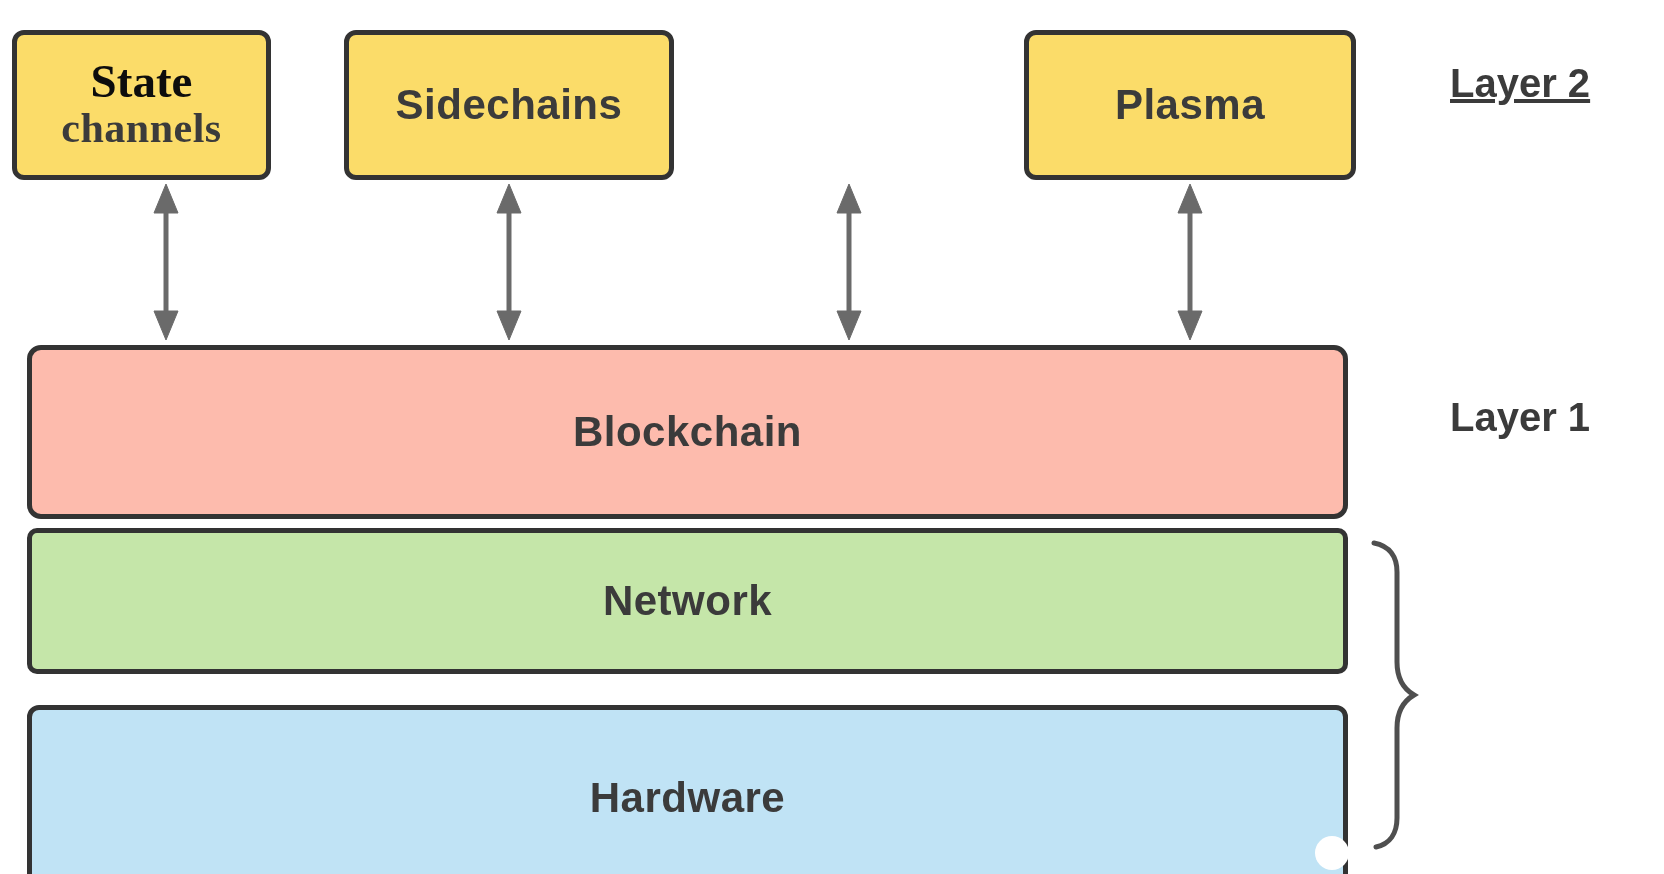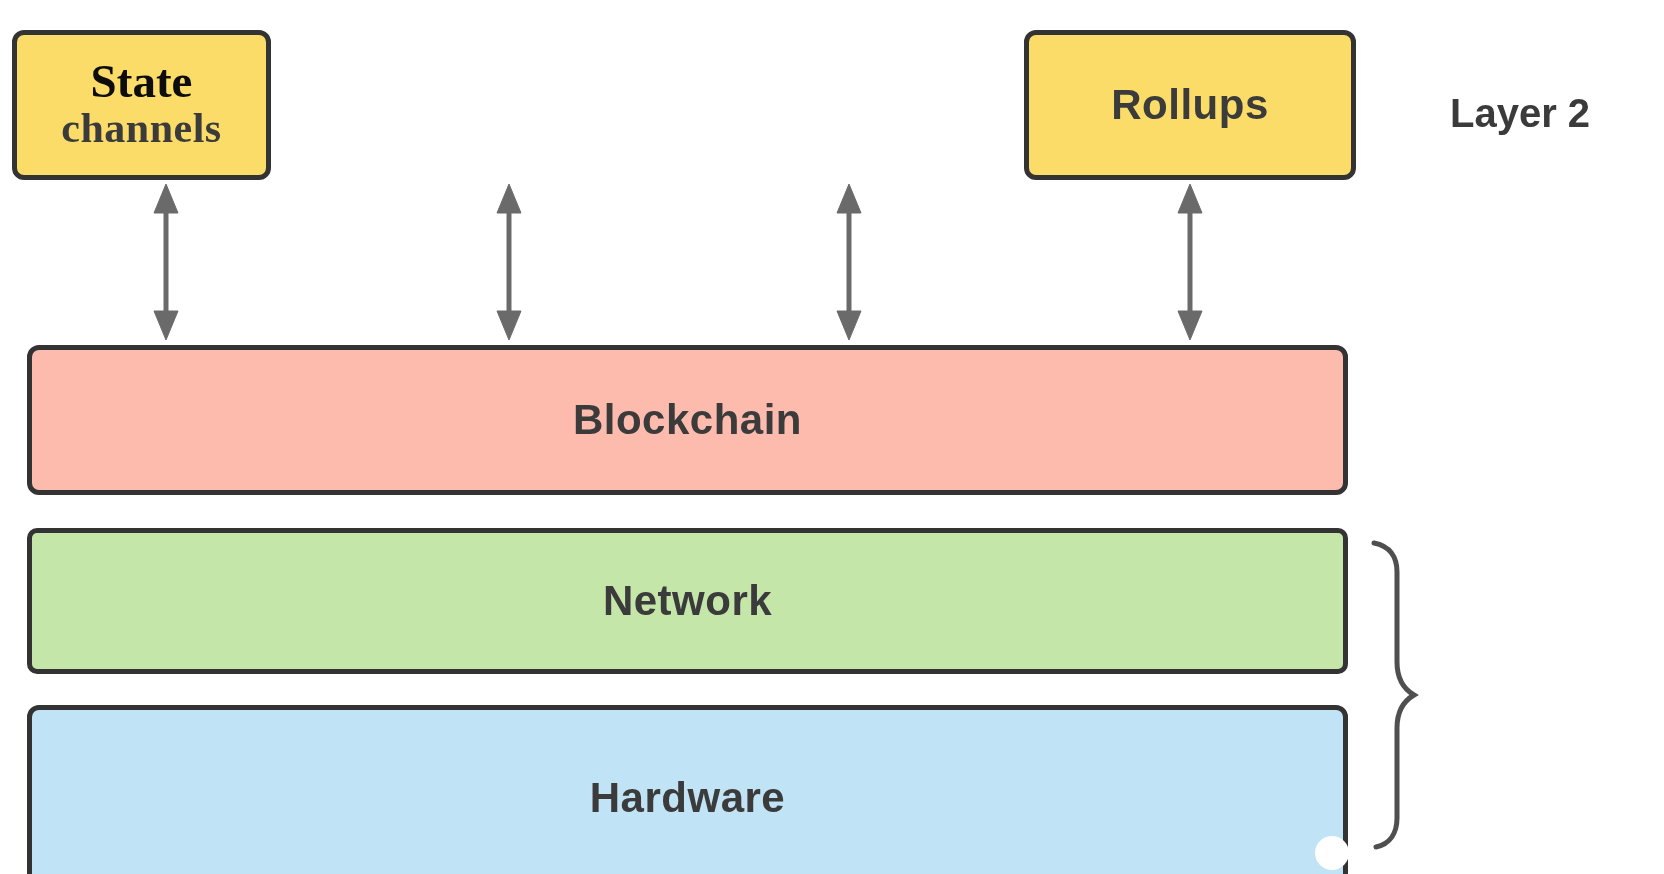--- a/index.html
+++ b/index.html
@@ -13,69 +13,73 @@
     display:flex;align-items:center;justify-content:center;
     text-align:center;color:#3b3b3b;font-weight:bold;font-size:42px;
     letter-spacing:0.5px;
   }
   .l2box{top:30px;height:150px;background:#fbdc69;}
   .box-state{left:12px;width:259px;}
   .box-side{left:344px;width:330px;}
   .box-plasma{left:693px;width:312px;}
   .box-rollups{left:1024px;width:332px;}
   .widebox{left:27px;width:1321px;}
-  .box-blockchain{top:345px;height:150px;background:#fdbbad;}
+  .box-blockchain{top:345px;height:174px;background:#fdbbad;border-radius:14px;}
   .box-network{top:528px;height:146px;background:#c5e6a9;border-radius:10px;}
   .box-hardware{top:705px;height:186px;background:#c0e3f5;}
   .stack{display:flex;flex-direction:column;align-items:center;}
   .serif-line{
     font-family:"Liberation Serif",serif;font-weight:700;
     font-size:47px;color:#0d0d0d;line-height:1.0;letter-spacing:0;
   }
   .sans-line{line-height:1.1;font-family:Liberation Serif, serif;}
   .side-label{
     position:absolute;left:1450px;width:214px;
     font-weight:bold;font-size:40px;color:#3b3b3b;white-space:nowrap;
   }
-  .side-label-2{top:91px;}
+  .side-label-2{top:61px;text-decoration:underline;}
   .side-label-1{top:395px;}
   .side-label-0{top:670px;}
   .overlay{position:absolute;left:0;top:0;pointer-events:none;}
 </style>
 </head>
 <body>
 
 <div class="canvas">
 
   <div class="box l2box box-state">
     <div class="stack">
       <div class="serif-line">State</div>
       <div class="sans-line">channels</div>
     </div>
   </div>
 
+  <div class="box l2box box-side">
+    <span>Sidechains</span>
+  </div>
 
 
   <div class="box l2box box-rollups">
-    <span>Rollups</span>
+    <span>Plasma</span>
   </div>
 
   <div class="box widebox box-blockchain">
     <span>Blockchain</span>
   </div>
 
   <div class="box widebox box-network">
     <span>Network</span>
   </div>
 
   <div class="box widebox box-hardware">
     <span>Hardware</span>
   </div>
 
   <div class="side-label side-label-2">Layer 2</div>
+  <div class="side-label side-label-1">Layer 1</div>
 
   <svg class="overlay" width="1664" height="874" viewBox="0 0 1664 874">
     <defs>
       <g id="dblarrow" stroke="#6a6a6a" fill="#6a6a6a">
         <line x1="0" y1="209" x2="0" y2="315" stroke-width="5"></line>
         <polygon points="-12,213 12,213 0,184" stroke-width="1"></polygon>
         <polygon points="-12,311 12,311 0,340" stroke-width="1"></polygon>
       </g>
     </defs>
 

